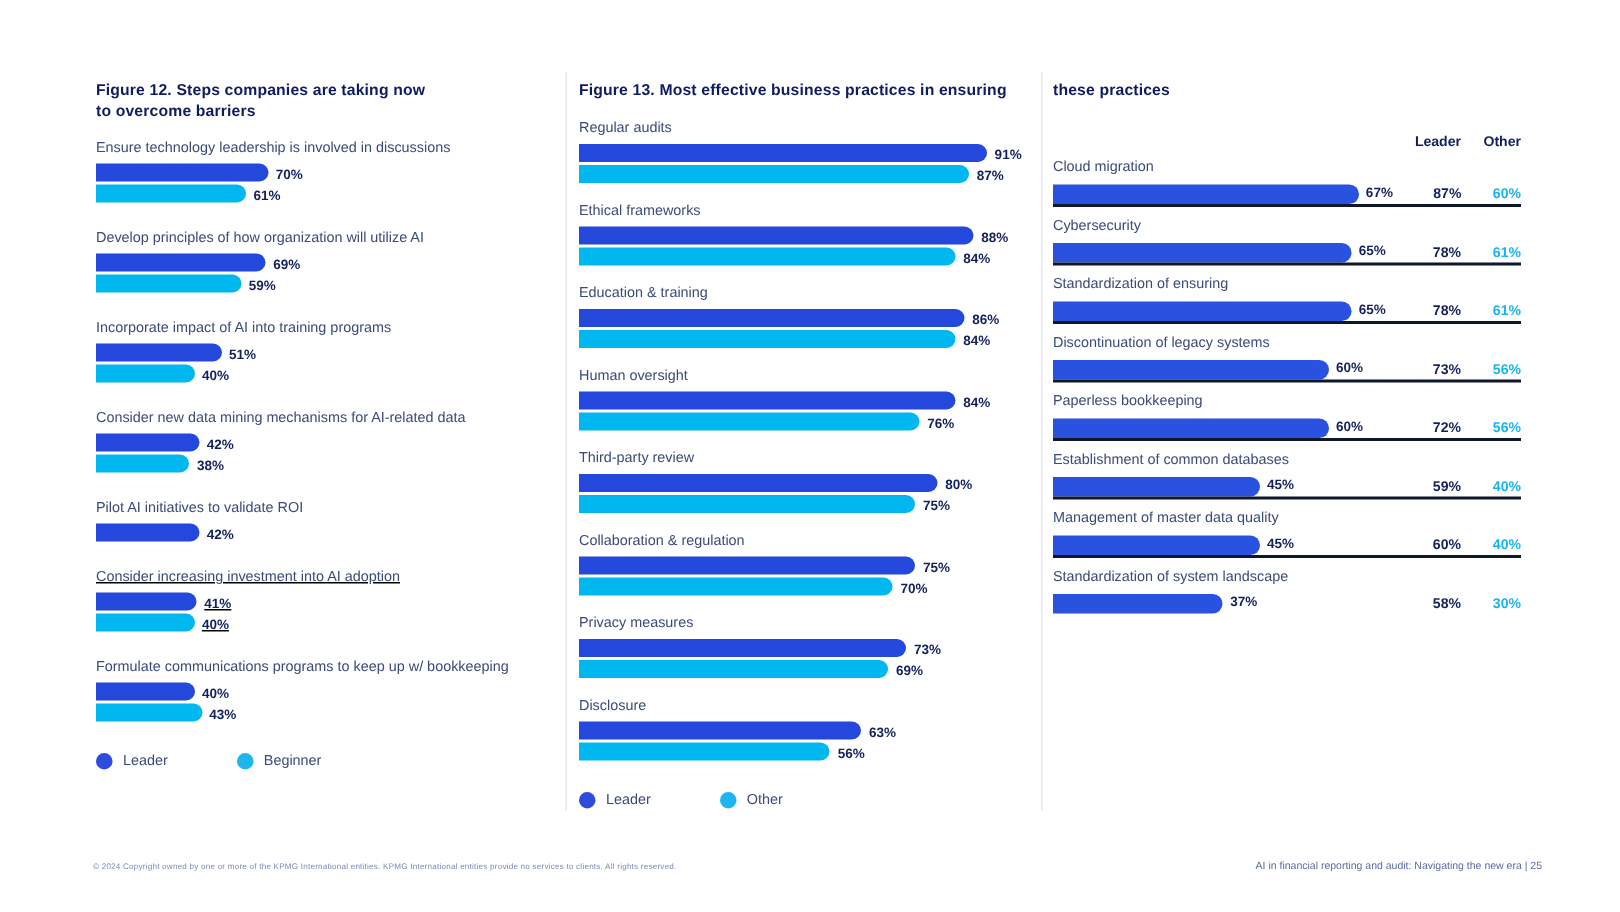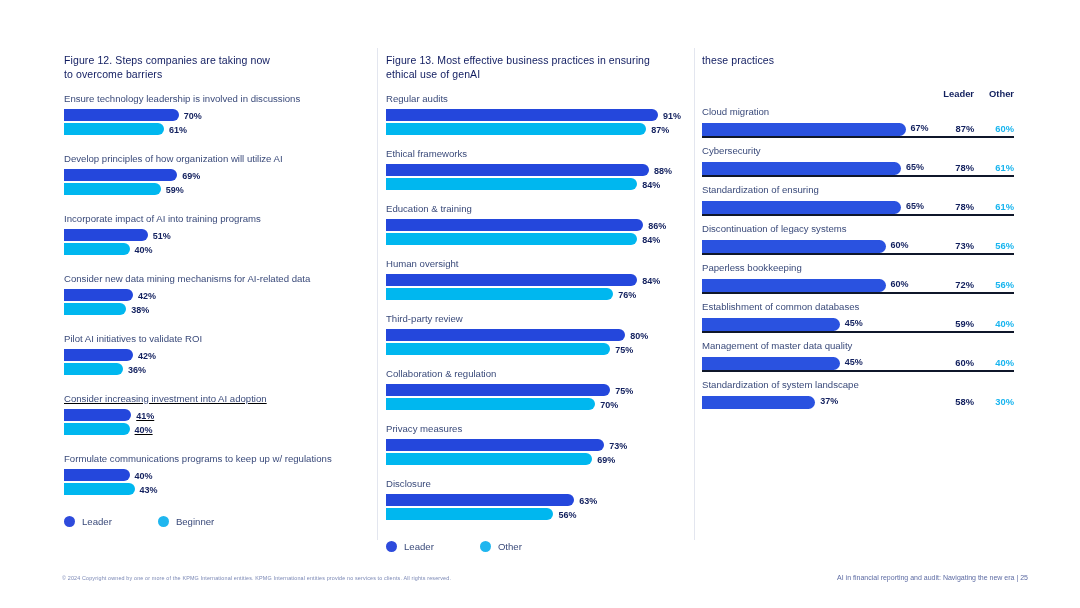--- a/index.html
+++ b/index.html
@@ -16,21 +16,21 @@
   .vdiv.one { left:377px; }
   .vdiv.two { left:694px; }
 
   
   .col { position:absolute; top:54px; }
   .col-1 { left:64px; width:305px; }
   .col-2 { left:386px; width:296px; }
   .col-3 { left:702px; width:312px; }
 
   .fig-title {
-    color:#101c60; font-size:10.5px; font-weight:normal;
+    color:#101c60; font-size:10.5px; font-weight:bold;
     line-height:13.5px; letter-spacing:.1px; margin-bottom:0;
   }
   .fig-title .l2 { display:block; }
 
   
   .grp { margin-top:12px; }
   .grp-label {
     color:#3a4a7a; font-size:9.6px; line-height:12px;
     margin-bottom:4px; white-space:nowrap;
   }
@@ -145,38 +145,34 @@
             <div class="bar second" style="width: 62.32px; background: rgb(0, 183, 239);"></div>
             <span class="bar-val">38%</span>
           </div>
         </div>
         <div class="grp" style="margin-top: 18px;">
           <div class="grp-label">Pilot AI initiatives to validate ROI</div>
           <div class="barrow">
             <div class="bar leader" style="width: 68.88px; background: rgb(36, 71, 220);"></div>
             <span class="bar-val">42%</span>
           </div>
-          <div class="barrow">
-            <div class="bar second" style="width: 59.04px; background: rgb(0, 183, 239);"></div>
-            <span class="bar-val">36%</span>
-          </div>
         </div>
         <div class="grp" style="margin-top: 18px; text-decoration: underline;">
           <div class="grp-label">Consider increasing investment into AI adoption</div>
           <div class="barrow">
             <div class="bar leader" style="width: 67.24px; background: rgb(36, 71, 220);"></div>
             <span class="bar-val">41%</span>
           </div>
           <div class="barrow">
             <div class="bar second" style="width: 65.6px; background: rgb(0, 183, 239);"></div>
             <span class="bar-val">40%</span>
           </div>
         </div>
         <div class="grp" style="margin-top: 18px;">
-          <div class="grp-label">Formulate communications programs to keep up w/ regulations</div>
+          <div class="grp-label">Formulate communications programs to keep up w/ bookkeeping</div>
           <div class="barrow">
             <div class="bar leader" style="width: 65.6px; background: rgb(36, 71, 220);"></div>
             <span class="bar-val">40%</span>
           </div>
           <div class="barrow">
             <div class="bar second" style="width: 70.52px; background: rgb(0, 183, 239);"></div>
             <span class="bar-val">43%</span>
           </div>
         </div>
       </div>
@@ -188,21 +184,20 @@
         <div class="legend-item">
           <span class="legend-dot" style="background: rgb(31, 182, 239);"></span>
           <span class="legend-label">Beginner</span>
         </div>
       </div>
   </div>
 
   <div class="col col-2">
     <div class="fig-title">
       <span>Figure 13. Most effective business practices in ensuring</span>
-      <span class="l2">ethical use of genAI</span>
     </div>
     <div id="f13-groups">
         <div class="grp" style="margin-top: 12px;">
           <div class="grp-label">Regular audits</div>
           <div class="barrow">
             <div class="bar leader" style="width: 272.09px; background: rgb(36, 71, 220);"></div>
             <span class="bar-val">91%</span>
           </div>
           <div class="barrow">
             <div class="bar second" style="width: 260.13px; background: rgb(0, 183, 239);"></div>

